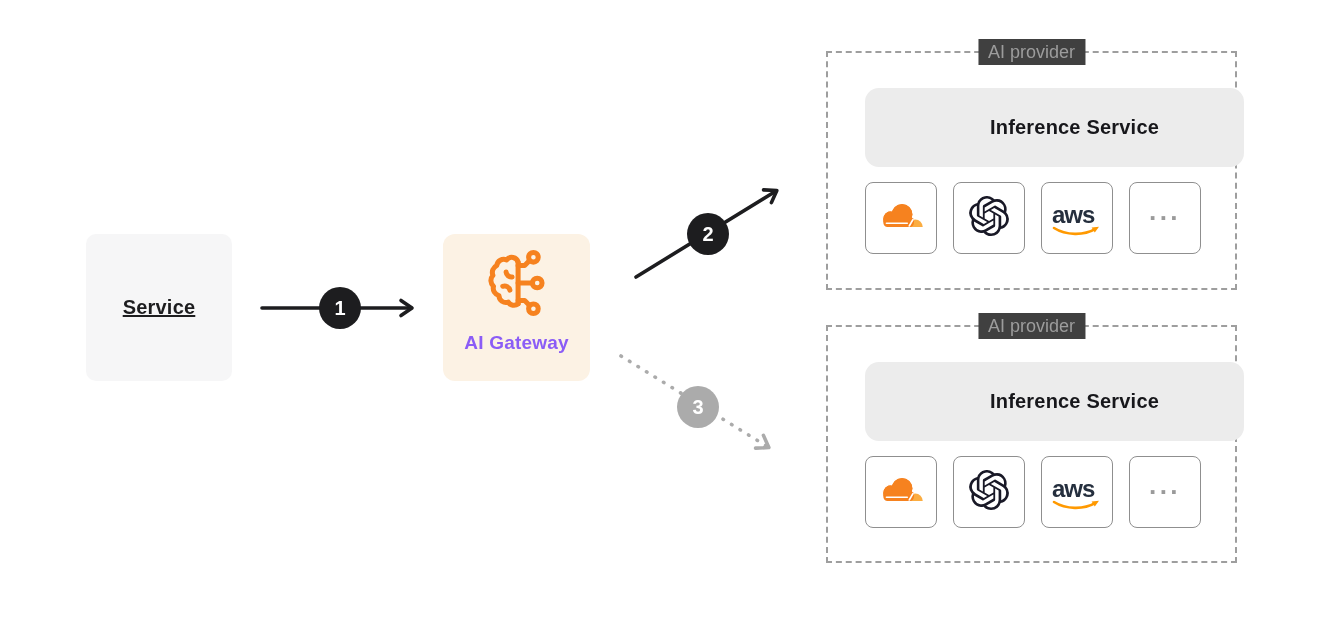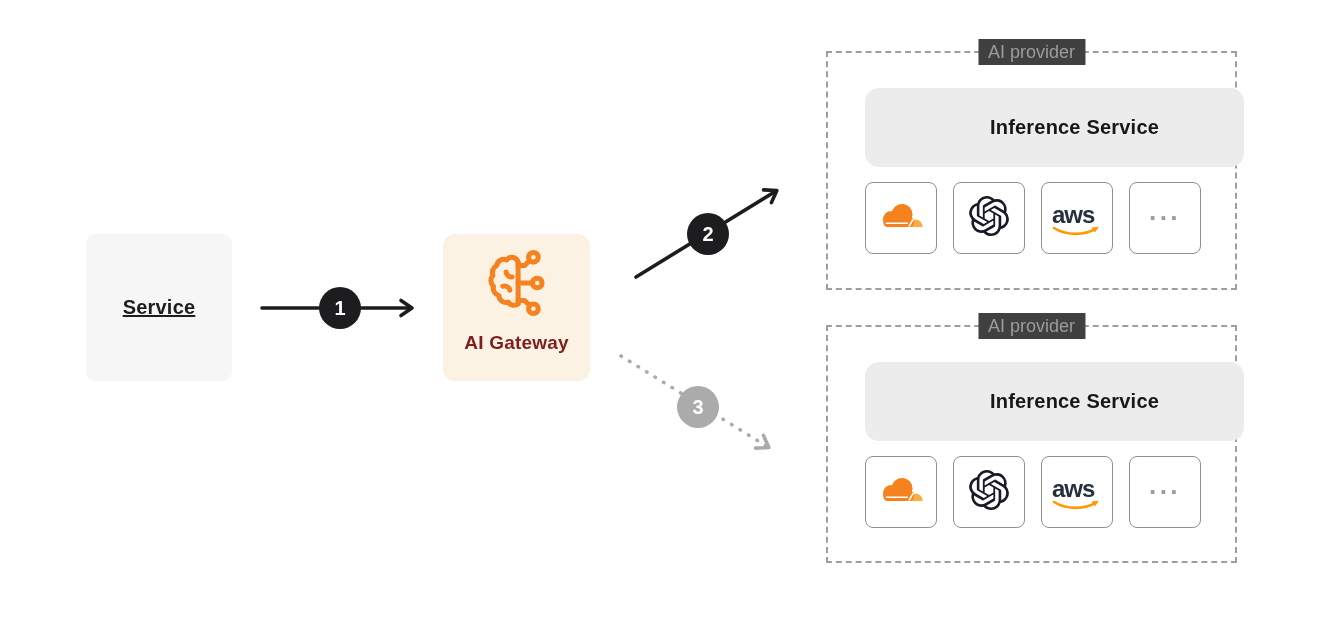--- a/index.html
+++ b/index.html
@@ -19,21 +19,21 @@
     display:flex;align-items:center;justify-content:center;
   }
   .service-box .label{font-size:20px;font-weight:bold;color:#1d1d1f;letter-spacing:.2px;text-decoration:underline;}
   
   .gateway-box{
     position:absolute;left:443px;top:234px;width:147px;height:147px;
     background:#fcf2e4;border-radius:12px;
     display:flex;flex-direction:column;align-items:center;
     padding-top:14px;box-sizing:border-box;
   }
-  .gateway-box .label{font-size:19px;font-weight:bold;color:#7f1d1d;margin-top:10px;letter-spacing:.2px;}
+  .gateway-box .label{font-size:19px;font-weight:bold;color:#8b5cf6;margin-top:10px;letter-spacing:.2px;}
   
   .badge{
     position:absolute;width:42px;height:42px;border-radius:50%;
     display:flex;align-items:center;justify-content:center;
     color:#ffffff;font-size:20px;font-weight:bold;z-index:5;
   }
   .badge.dark{background:#1d1d1f;}
   .badge.gray{background:#ababab;}
   .badge-1{left:319px;top:287px;}
   .badge-2{left:687px;top:213px;}

